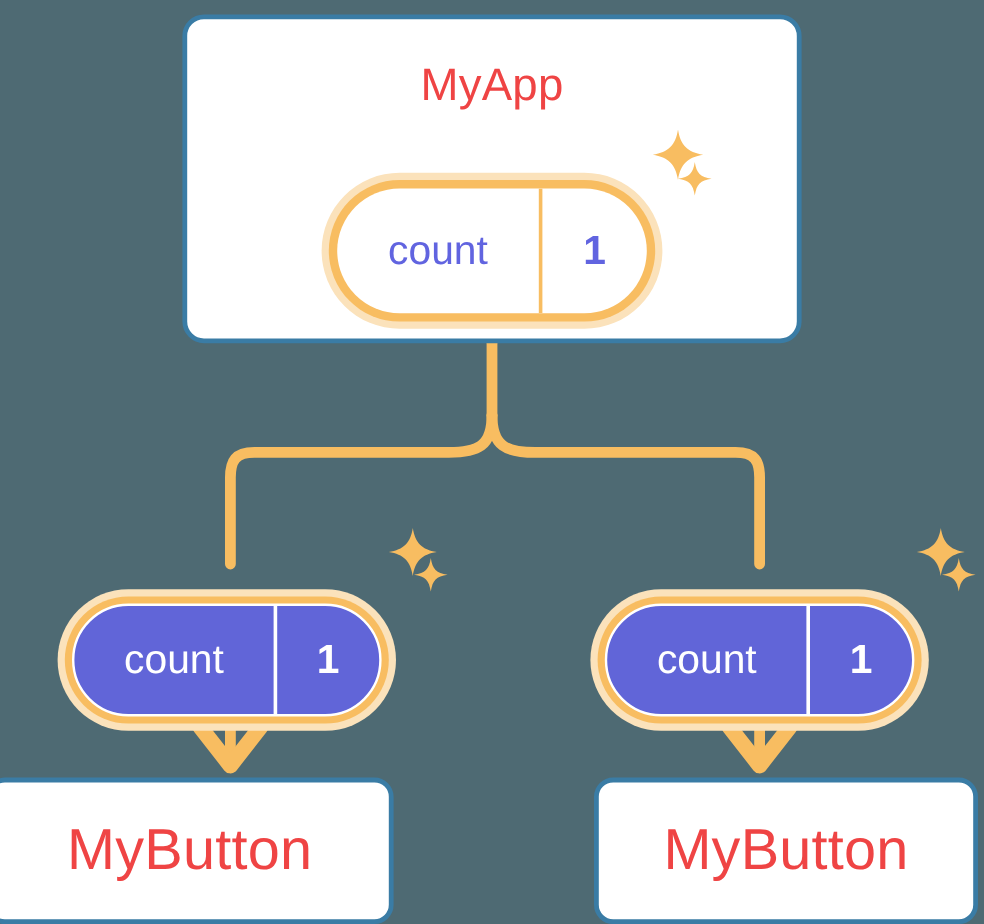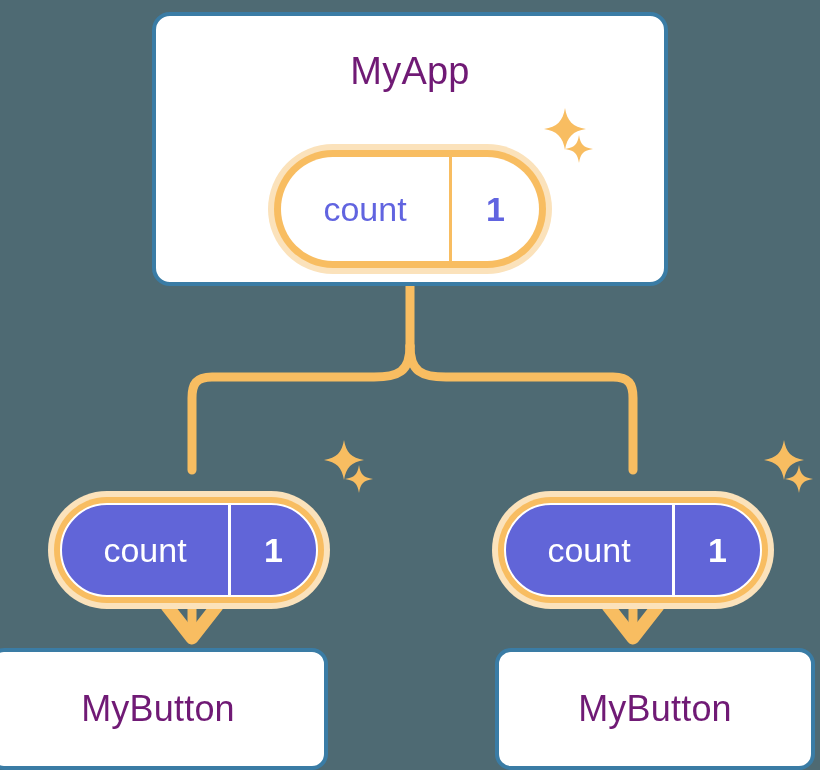--- a/index.html
+++ b/index.html
@@ -35,21 +35,21 @@
     position: absolute;
     background: #ffffff;
     border: 4px solid #3a7ca5;
     border-radius: 16px;
     box-sizing: border-box;
     display: flex;
     flex-direction: column;
     align-items: center;
   }
   .comp-title {
-    color: #701a75;
+    color: #ef4444;
     font-size: 38px;
     font-weight: 400;
     letter-spacing: 0.2px;
     line-height: 1;
     white-space: nowrap;
   }
 
   #card-myapp {
     left: 152px;
     top: 12px;
@@ -70,21 +70,21 @@
     left: -12px;
     top: 648px;
     width: 340px;
   }
   #card-mybutton-right {
     left: 495px;
     top: 648px;
     width: 320px;
   }
   .btn-card .comp-title {
-    font-size: 36px;
+    font-size: 48px;
   }
 
   
   .pill-wrap {
     position: absolute;
     margin-top: 36px;
   }
   
   .pill-outer {
     box-sizing: border-box;

